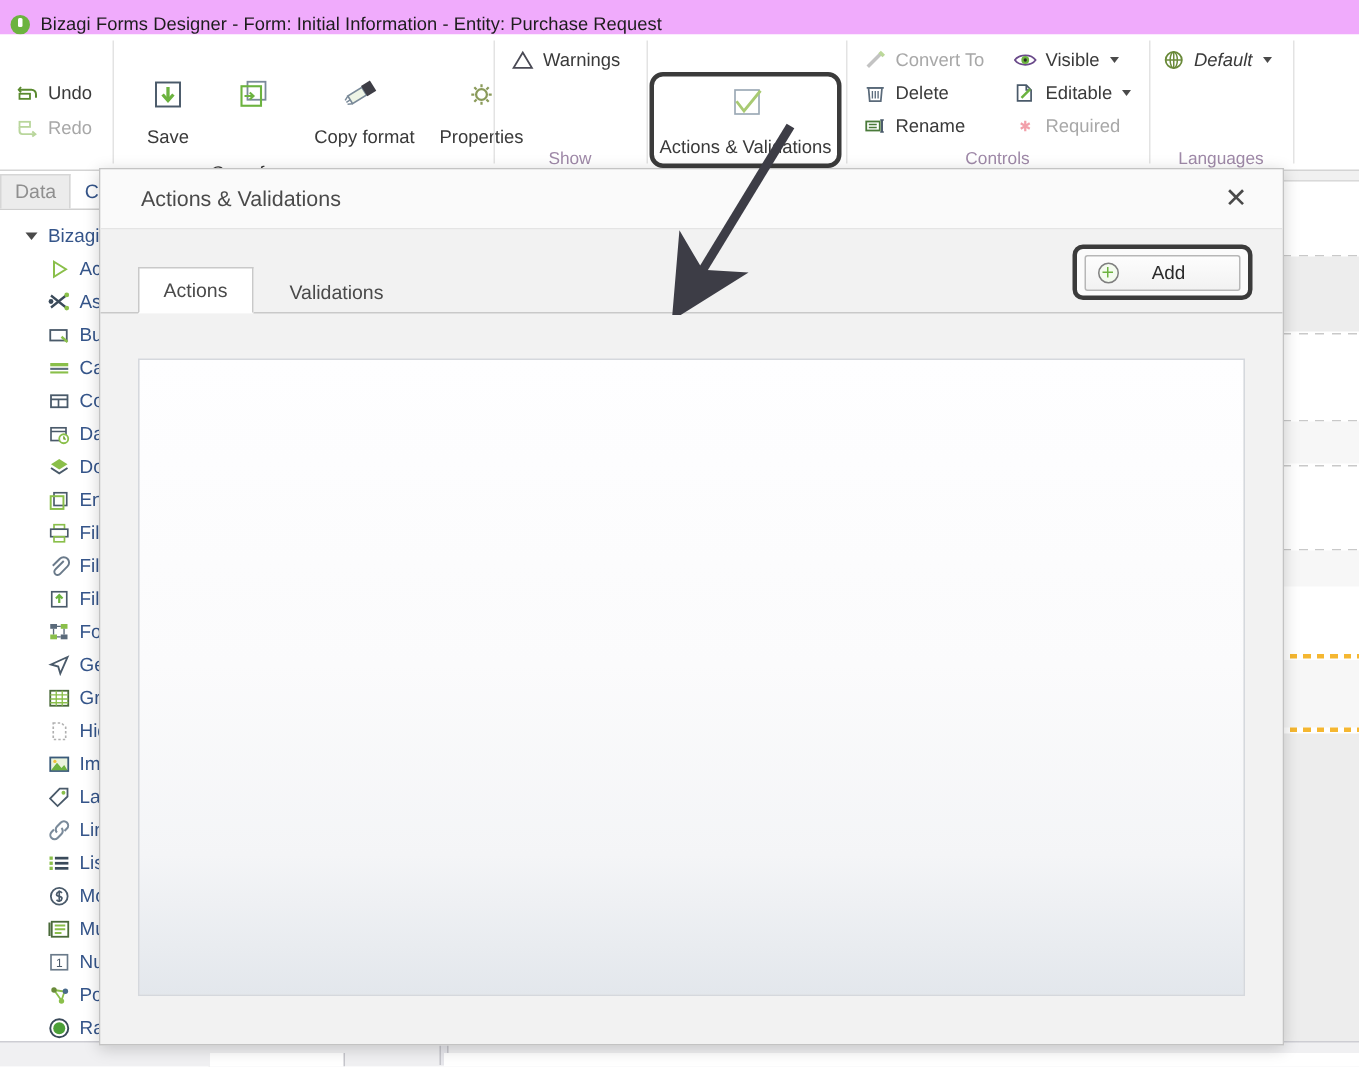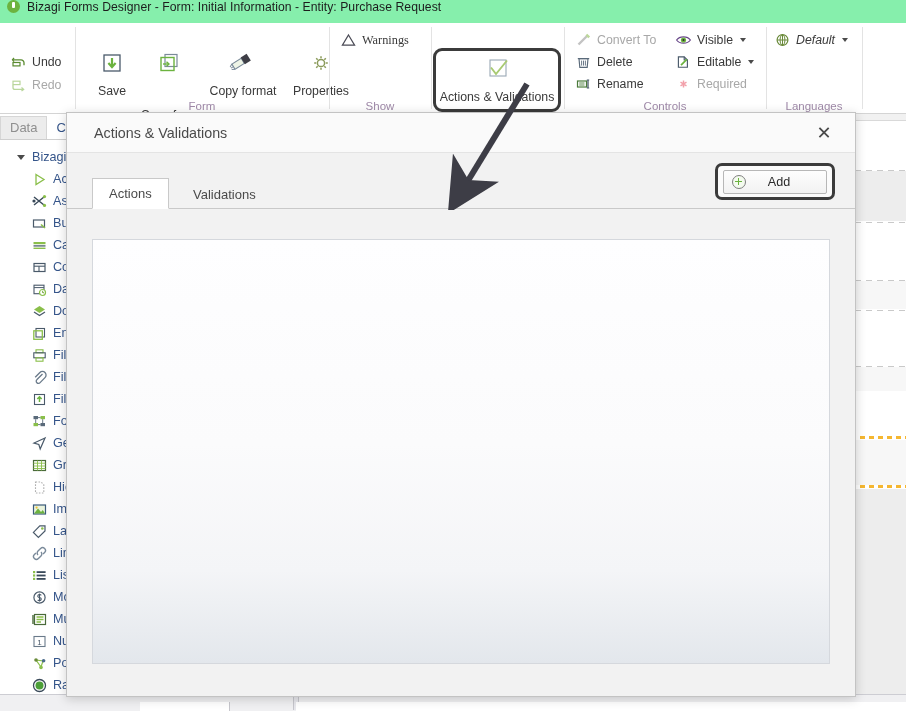--- a/index.html
+++ b/index.html
@@ -13,22 +13,22 @@
   }
   #app {
     position: relative;
     width: 906px; height: 711px;
     background: #ffffff;
   }
 
   
   #titlebar {
     position: absolute; left: 0; top: 0; width: 906px; height: 23px;
-    background: #86efac;
-    display: flex; align-items: flex-start;
+    background: #f0abfc;
+    display: flex; align-items: flex-end;
     padding-left: 7px;
   }
   #titlebar .logo {
     width: 13px; height: 13px; border-radius: 50%;
     background: #6cb33f;
     position: relative;
     margin-right: 7px;
     flex: 0 0 auto;
   }
   #titlebar .logo::after {
@@ -353,27 +353,26 @@
               <circle cx="14" cy="12" r="3.6"></circle>
               <path d="M14 5.2 v2 M14 16.8 v2 M7.2 12 h2 M18.8 12 h2
                        M9.2 7.2 l1.5 1.5 M17.3 15.3 l1.5 1.5
                        M18.8 7.2 l-1.5 1.5 M10.7 15.3 l-1.5 1.5"></path>
             </g>
           </svg>
         </span>
         <span class="blab">Properties</span>
       </div>
 
-      <div class="glabel">Form</div>
     </div>
 
     <div class="gsep" style="left:329px;"></div>
 
     <div class="rgroup" style="left:330px; width:100px;">
-      <div class="smallbtn" style="left:10px; top:7px;font-family:Liberation Serif, serif;">
+      <div class="smallbtn" style="left:10px; top:7px;">
         <span class="ico">
           <svg width="17" height="16" viewBox="0 0 17 16">
             <path d="M8.5 3 L14.6 13.2 H2.4 Z" fill="none" stroke="#4a4a55" stroke-width="1.2"></path>
           </svg>
         </span>
         <span>Warnings</span>
       </div>
       <div class="glabel">Show</div>
     </div>
 

